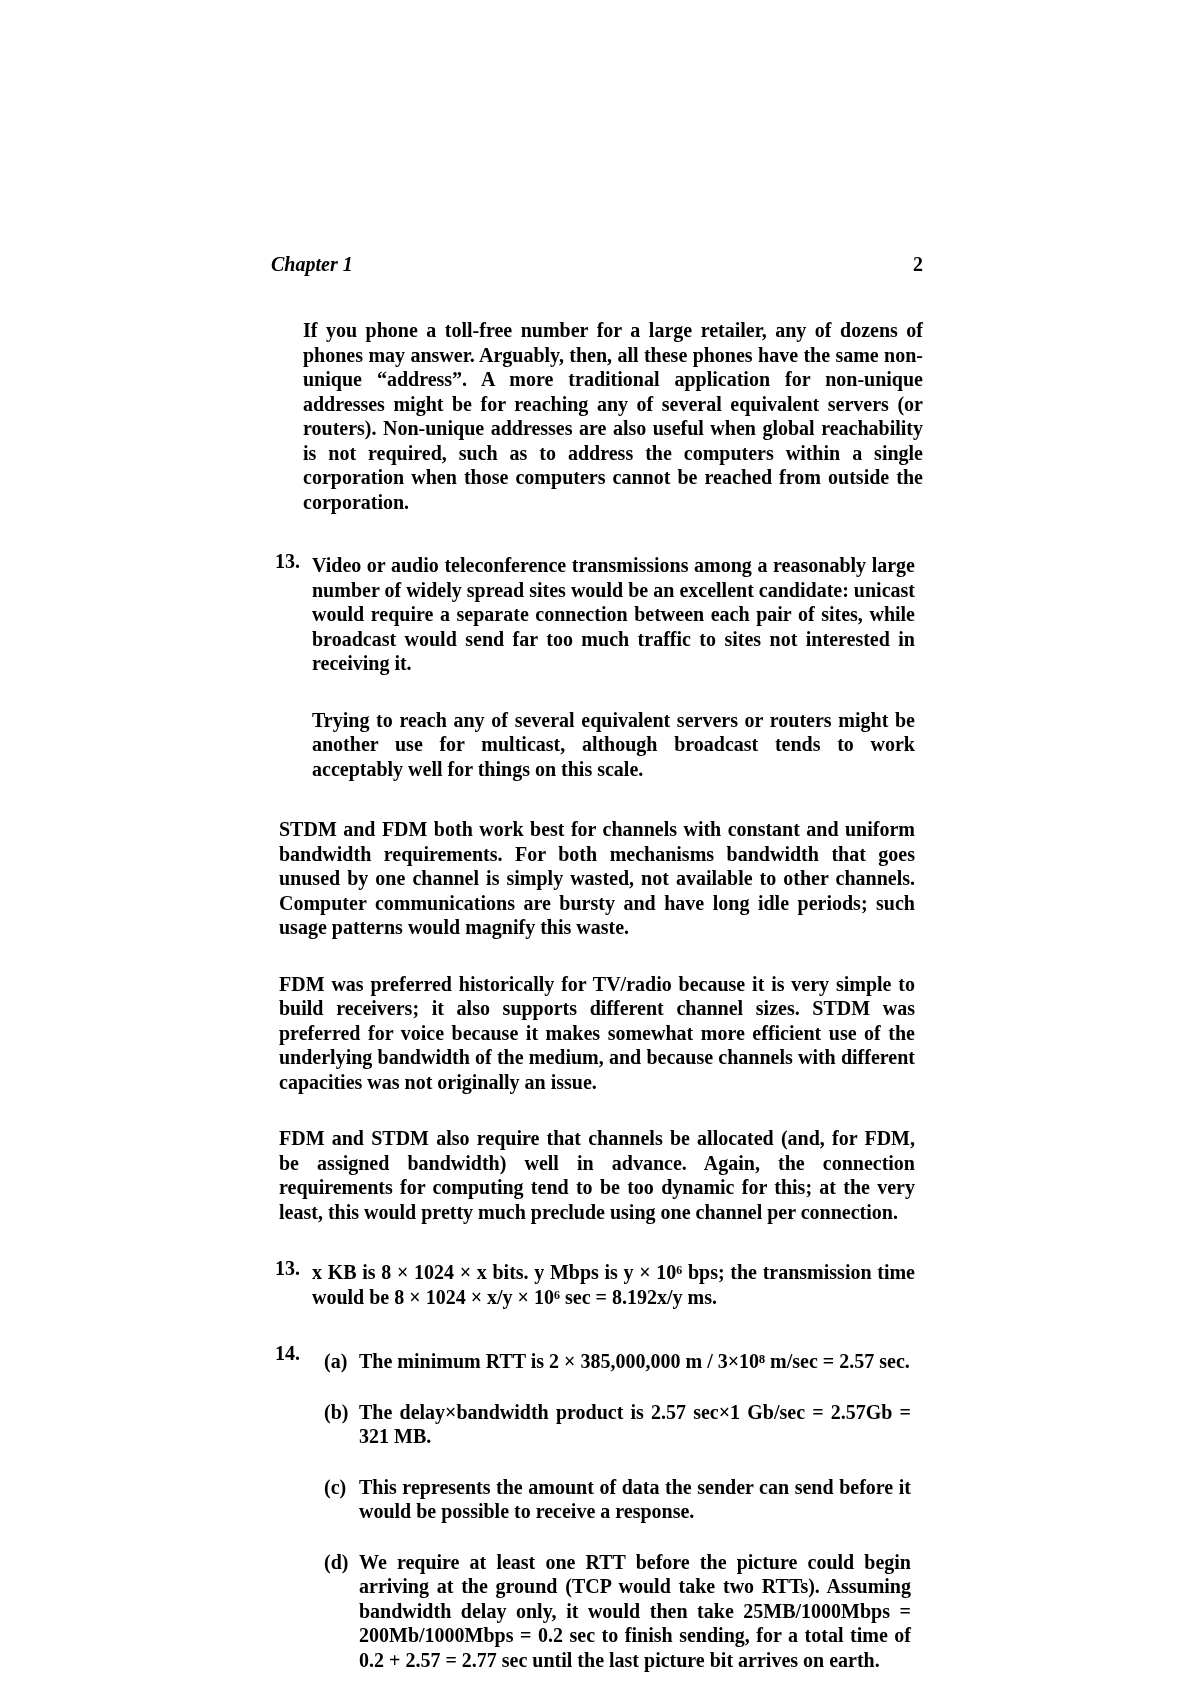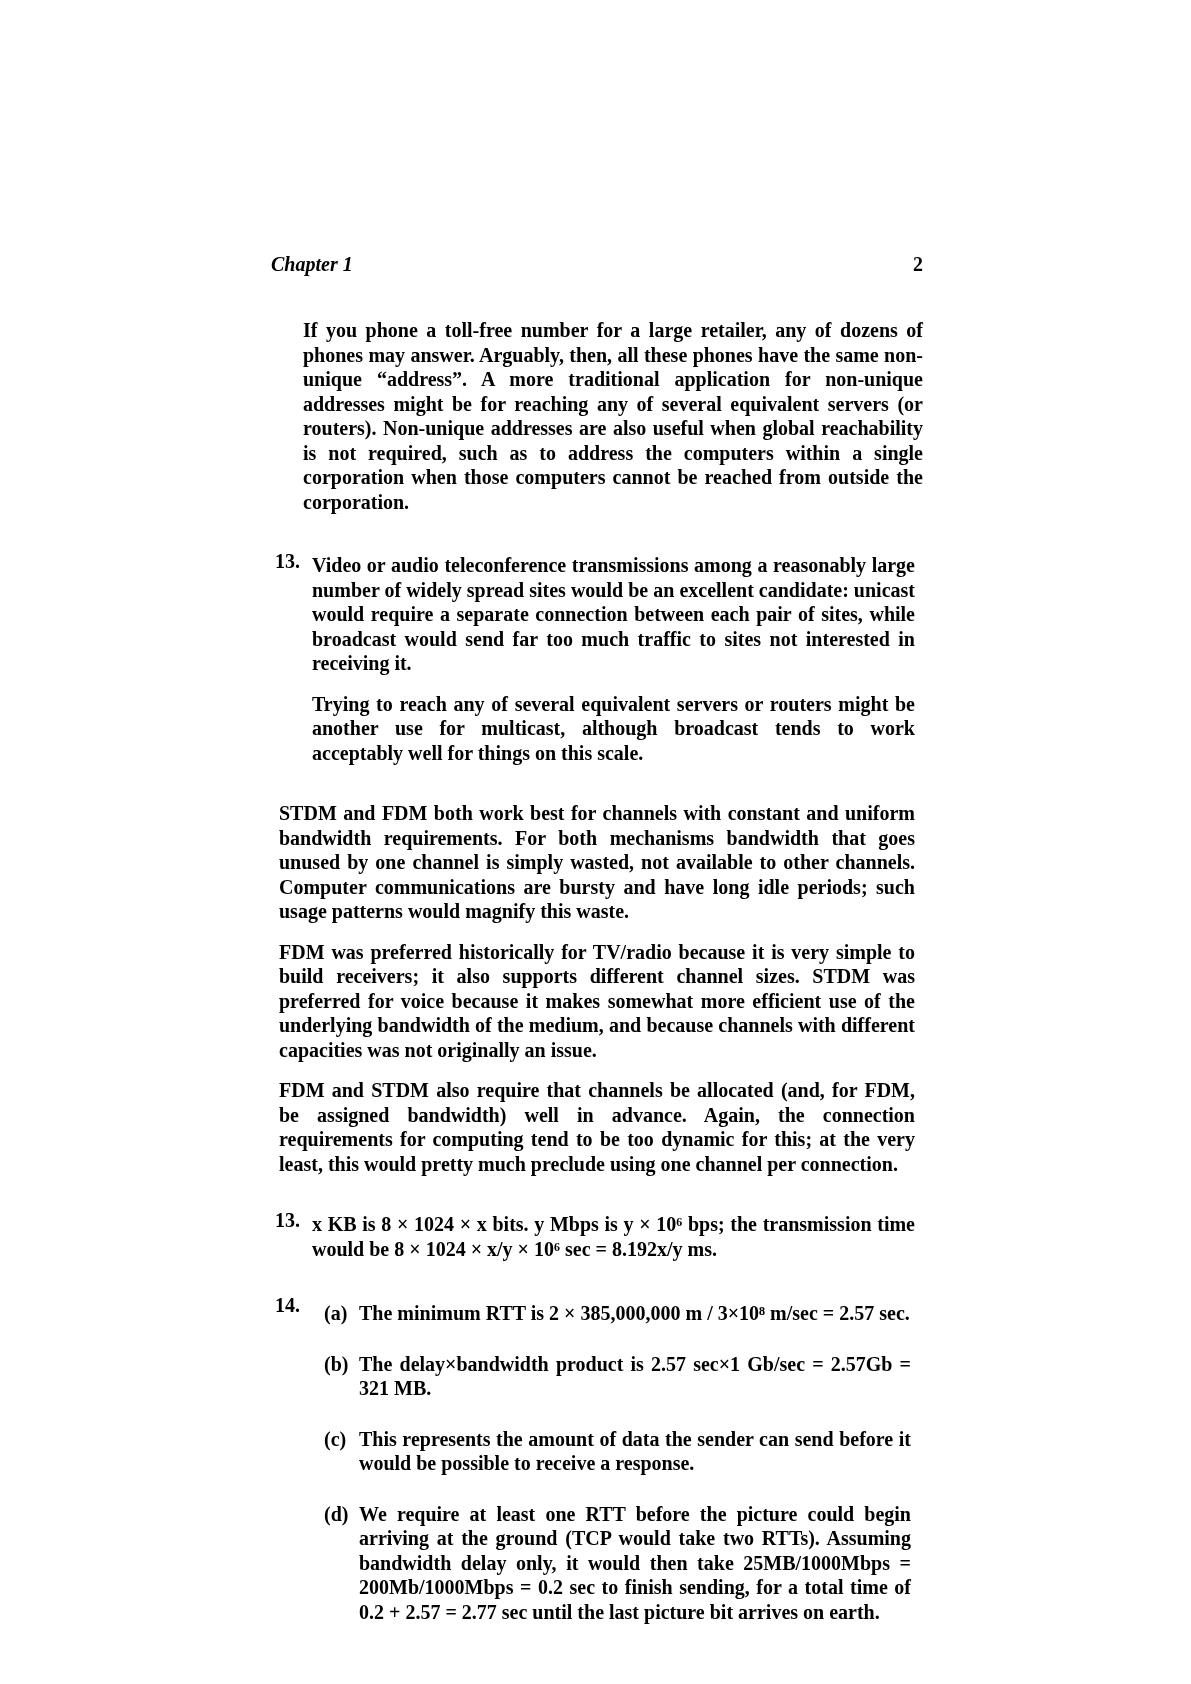--- a/index.html
+++ b/index.html
@@ -39,21 +39,21 @@
     display: flex;
     margin-top: 12px;
   }
   .item-number {
     flex: 0 0 32px;
   }
   .item-body { flex: 1; min-width: 0; }
   .item-body > p {
     text-align: justify;
   }
-  .item-body > p + p { margin-top: 8px; }
+  .item-body > p + p { margin-top: 24px; }
   .subitem { display: flex; }
   .subitem + .subitem { margin-top: 10px; }
   .subitem-label {
     flex: 0 0 35px;
     margin-left: 8px;
   }
   .subitem-text { flex: 1; text-align: justify; }
 </style>
 </head>
 <body>

